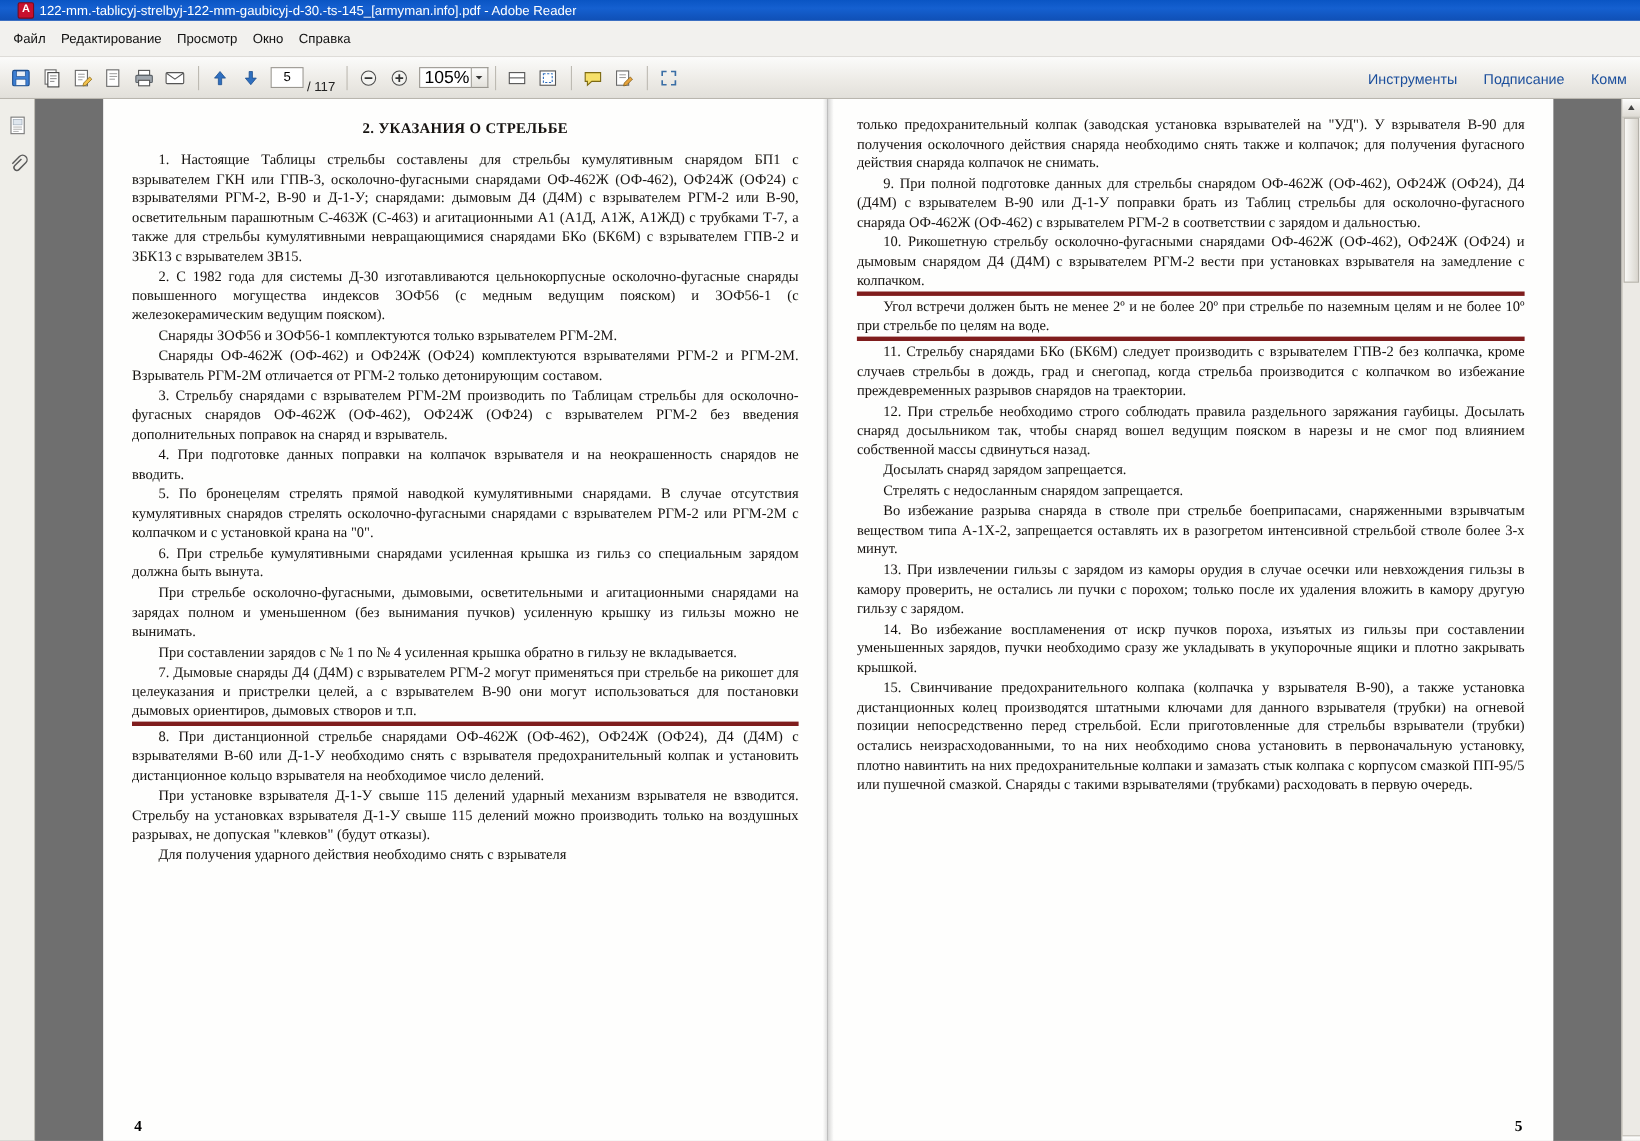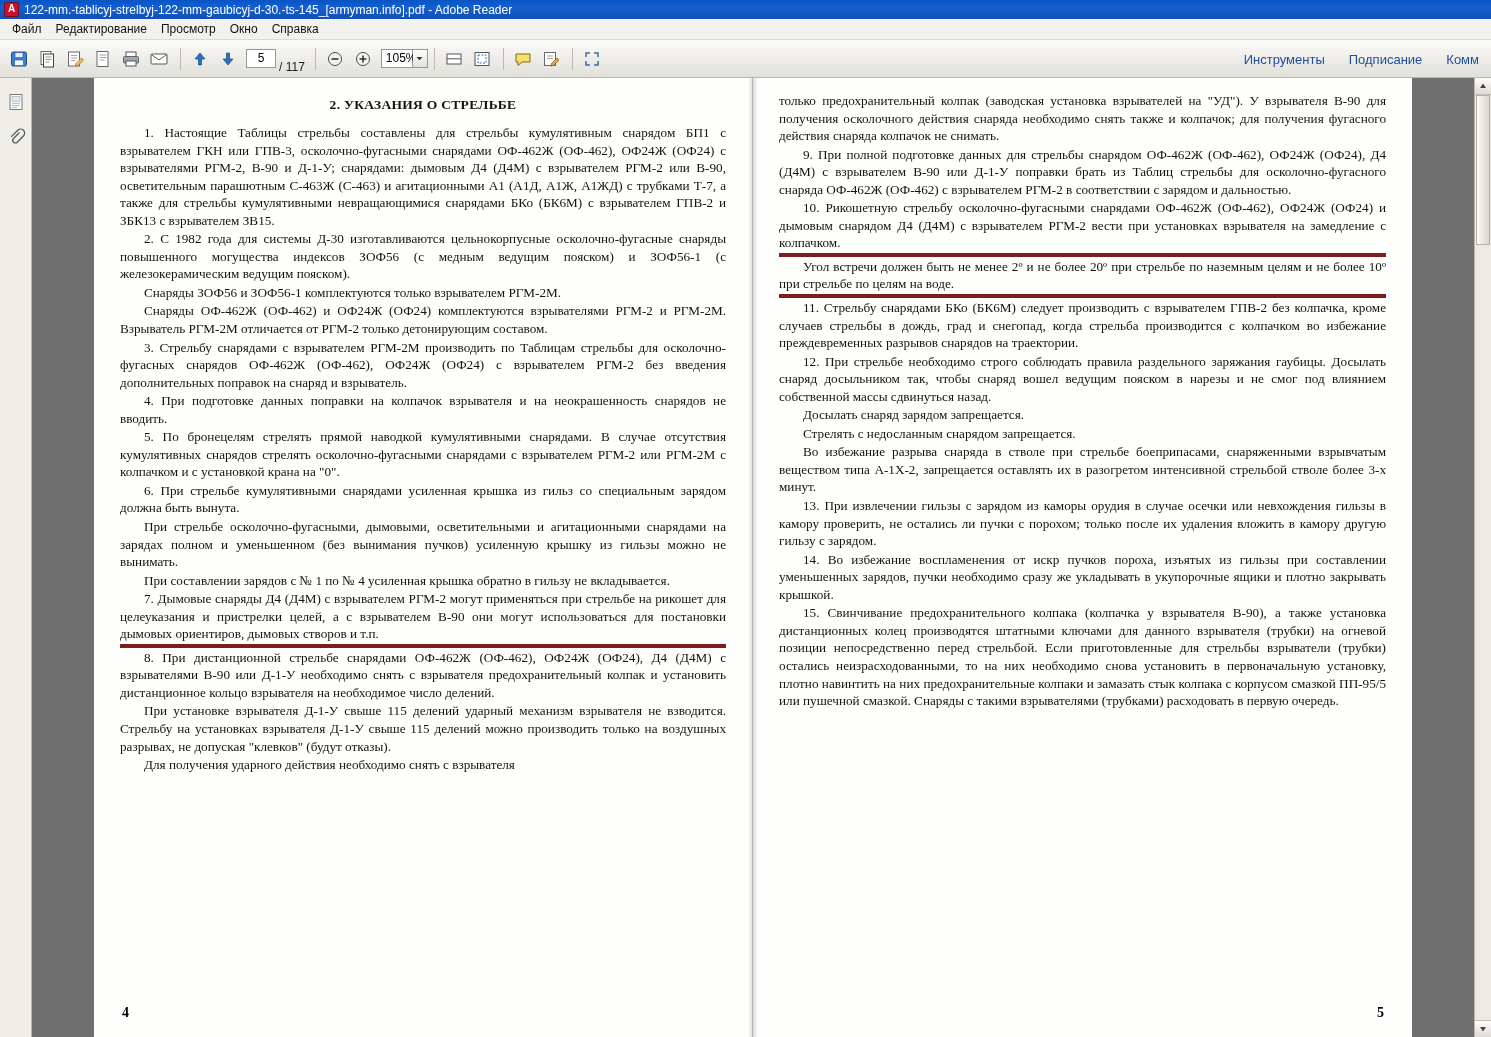--- a/index.html
+++ b/index.html
@@ -16,21 +16,21 @@
     color: #000;
   }
   
   #titlebar {
     height: 19px;
     background: linear-gradient(to bottom, #0a55c4 0%, #1560d0 40%, #0f4fb5 100%);
     display: flex;
     align-items: center;
     color: #fff;
     font-size: 12px;
-    padding-left: 4px;
+    padding-left: 16px;
     box-sizing: border-box;
   }
   #titlebar .appicon {
     width: 13px; height: 13px;
     background: #c8102e;
     border: 1px solid #7a0a1c;
     border-radius: 2px;
     margin-right: 5px;
     position: relative;
     flex: 0 0 auto;
@@ -44,21 +44,21 @@
     font-weight: bold;
     line-height: 13px;
   }
   #titlebar .title-text {
     white-space: nowrap;
     overflow: hidden;
     text-overflow: ellipsis;
   }
   
   #menubar {
-    height: 21px;
+    height: 33px;
     background: #f2f1ee;
     border-bottom: 1px solid #dcdad5;
     display: flex;
     align-items: center;
     padding-left: 6px;
     box-sizing: border-box;
   }
   #menubar .menu-item {
     font-size: 12px;
     color: #111;
@@ -107,25 +107,25 @@
     margin: 0 3px;
   }
   .page-total {
     font-size: 12px;
     color: #222;
     margin-right: 4px;
     white-space: nowrap;
     margin-top: 16px;
   }
   .zoom-box {
-    width: 32px;
+    width: 48px;
     height: 19px;
     border: 1px solid #9a9790;
     background: #fff;
-    font-size: 12px;
+    font-size: 16px;
     line-height: 17px;
     box-sizing: border-box;
     padding-left: 4px;
     margin-left: 3px;
   }
   .zoom-arrow {
     width: 15px; height: 19px;
     border: 1px solid #9a9790;
     border-left: none;
     background: linear-gradient(to bottom,#fdfdfc,#e3e1db);
@@ -442,21 +442,21 @@
           <p>2. С 1982 года для системы Д-30 изготавливаются цельнокорпусные осколочно-фугасные снаряды повышенного могущества индексов ЗОФ56 (с медным ведущим пояском) и ЗОФ56-1 (с железокерамическим ведущим пояском).</p>
           <p>Снаряды ЗОФ56 и ЗОФ56-1 комплектуются только взрывателем РГМ-2М.</p>
           <p>Снаряды ОФ-462Ж (ОФ-462) и ОФ24Ж (ОФ24) комплектуются взрывателями РГМ-2 и РГМ-2М. Взрыватель РГМ-2М отличается от РГМ-2 только детонирующим составом.</p>
           <p>3. Стрельбу снарядами с взрывателем РГМ-2М производить по Таблицам стрельбы для осколочно-фугасных снарядов ОФ-462Ж (ОФ-462), ОФ24Ж (ОФ24) с взрывателем РГМ-2 без введения дополнительных поправок на снаряд и взрыватель.</p>
           <p>4. При подготовке данных поправки на колпачок взрывателя и на неокрашенность снарядов не вводить.</p>
           <p>5. По бронецелям стрелять прямой наводкой кумулятивными снарядами. В случае отсутствия кумулятивных снарядов стрелять осколочно-фугасными снарядами с взрывателем РГМ-2 или РГМ-2М с колпачком и с установкой крана на "0".</p>
           <p>6. При стрельбе кумулятивными снарядами усиленная крышка из гильз со специальным зарядом должна быть вынута.</p>
           <p>При стрельбе осколочно-фугасными, дымовыми, осветительными и агитационными снарядами на зарядах полном и уменьшенном (без вынимания пучков) усиленную крышку из гильзы можно не вынимать.</p>
           <p>При составлении зарядов с № 1 по № 4 усиленная крышка обратно в гильзу не вкладывается.</p>
           <p class="hl-under">7. Дымовые снаряды Д4 (Д4М) с взрывателем РГМ-2 могут применяться при стрельбе на рикошет для целеуказания и пристрелки целей, а с взрывателем В-90 они могут использоваться для постановки дымовых ориентиров, дымовых створов и т.п.</p>
-          <p>8. При дистанционной стрельбе снарядами ОФ-462Ж (ОФ-462), ОФ24Ж (ОФ24), Д4 (Д4М) с взрывателями В-90 или Д-1-У необходимо снять с взрывателя предохранительный колпак и установить дистанционное кольцо взрывателя на необходимое число делений.</p>
+          <p>8. При дистанционной стрельбе снарядами ОФ-462Ж (ОФ-462), ОФ24Ж (ОФ24), Д4 (Д4М) с взрывателями В-60 или Д-1-У необходимо снять с взрывателя предохранительный колпак и установить дистанционное кольцо взрывателя на необходимое число делений.</p>
           <p>При установке взрывателя Д-1-У свыше 115 делений ударный механизм взрывателя не взводится. Стрельбу на установках взрывателя Д-1-У свыше 115 делений можно производить только на воздушных разрывах, не допуская "клевков" (будут отказы).</p>
           <p>Для получения ударного действия необходимо снять с взрывателя</p>
         </div>
         <div class="pagenum l">4</div>
       </div>
 
       <div class="page right">
         <div class="scan">
           <p class="noind">только предохранительный колпак (заводская установка взрывателей на "УД"). У взрывателя В-90 для получения осколочного действия снаряда необходимо снять также и колпачок; для получения фугасного действия снаряда колпачок не снимать.</p>
           <p>9. При полной подготовке данных для стрельбы снарядом ОФ-462Ж (ОФ-462), ОФ24Ж (ОФ24), Д4 (Д4М) с взрывателем В-90 или Д-1-У поправки брать из Таблиц стрельбы для осколочно-фугасного снаряда ОФ-462Ж (ОФ-462) с взрывателем РГМ-2 в соответствии с зарядом и дальностью.</p>

